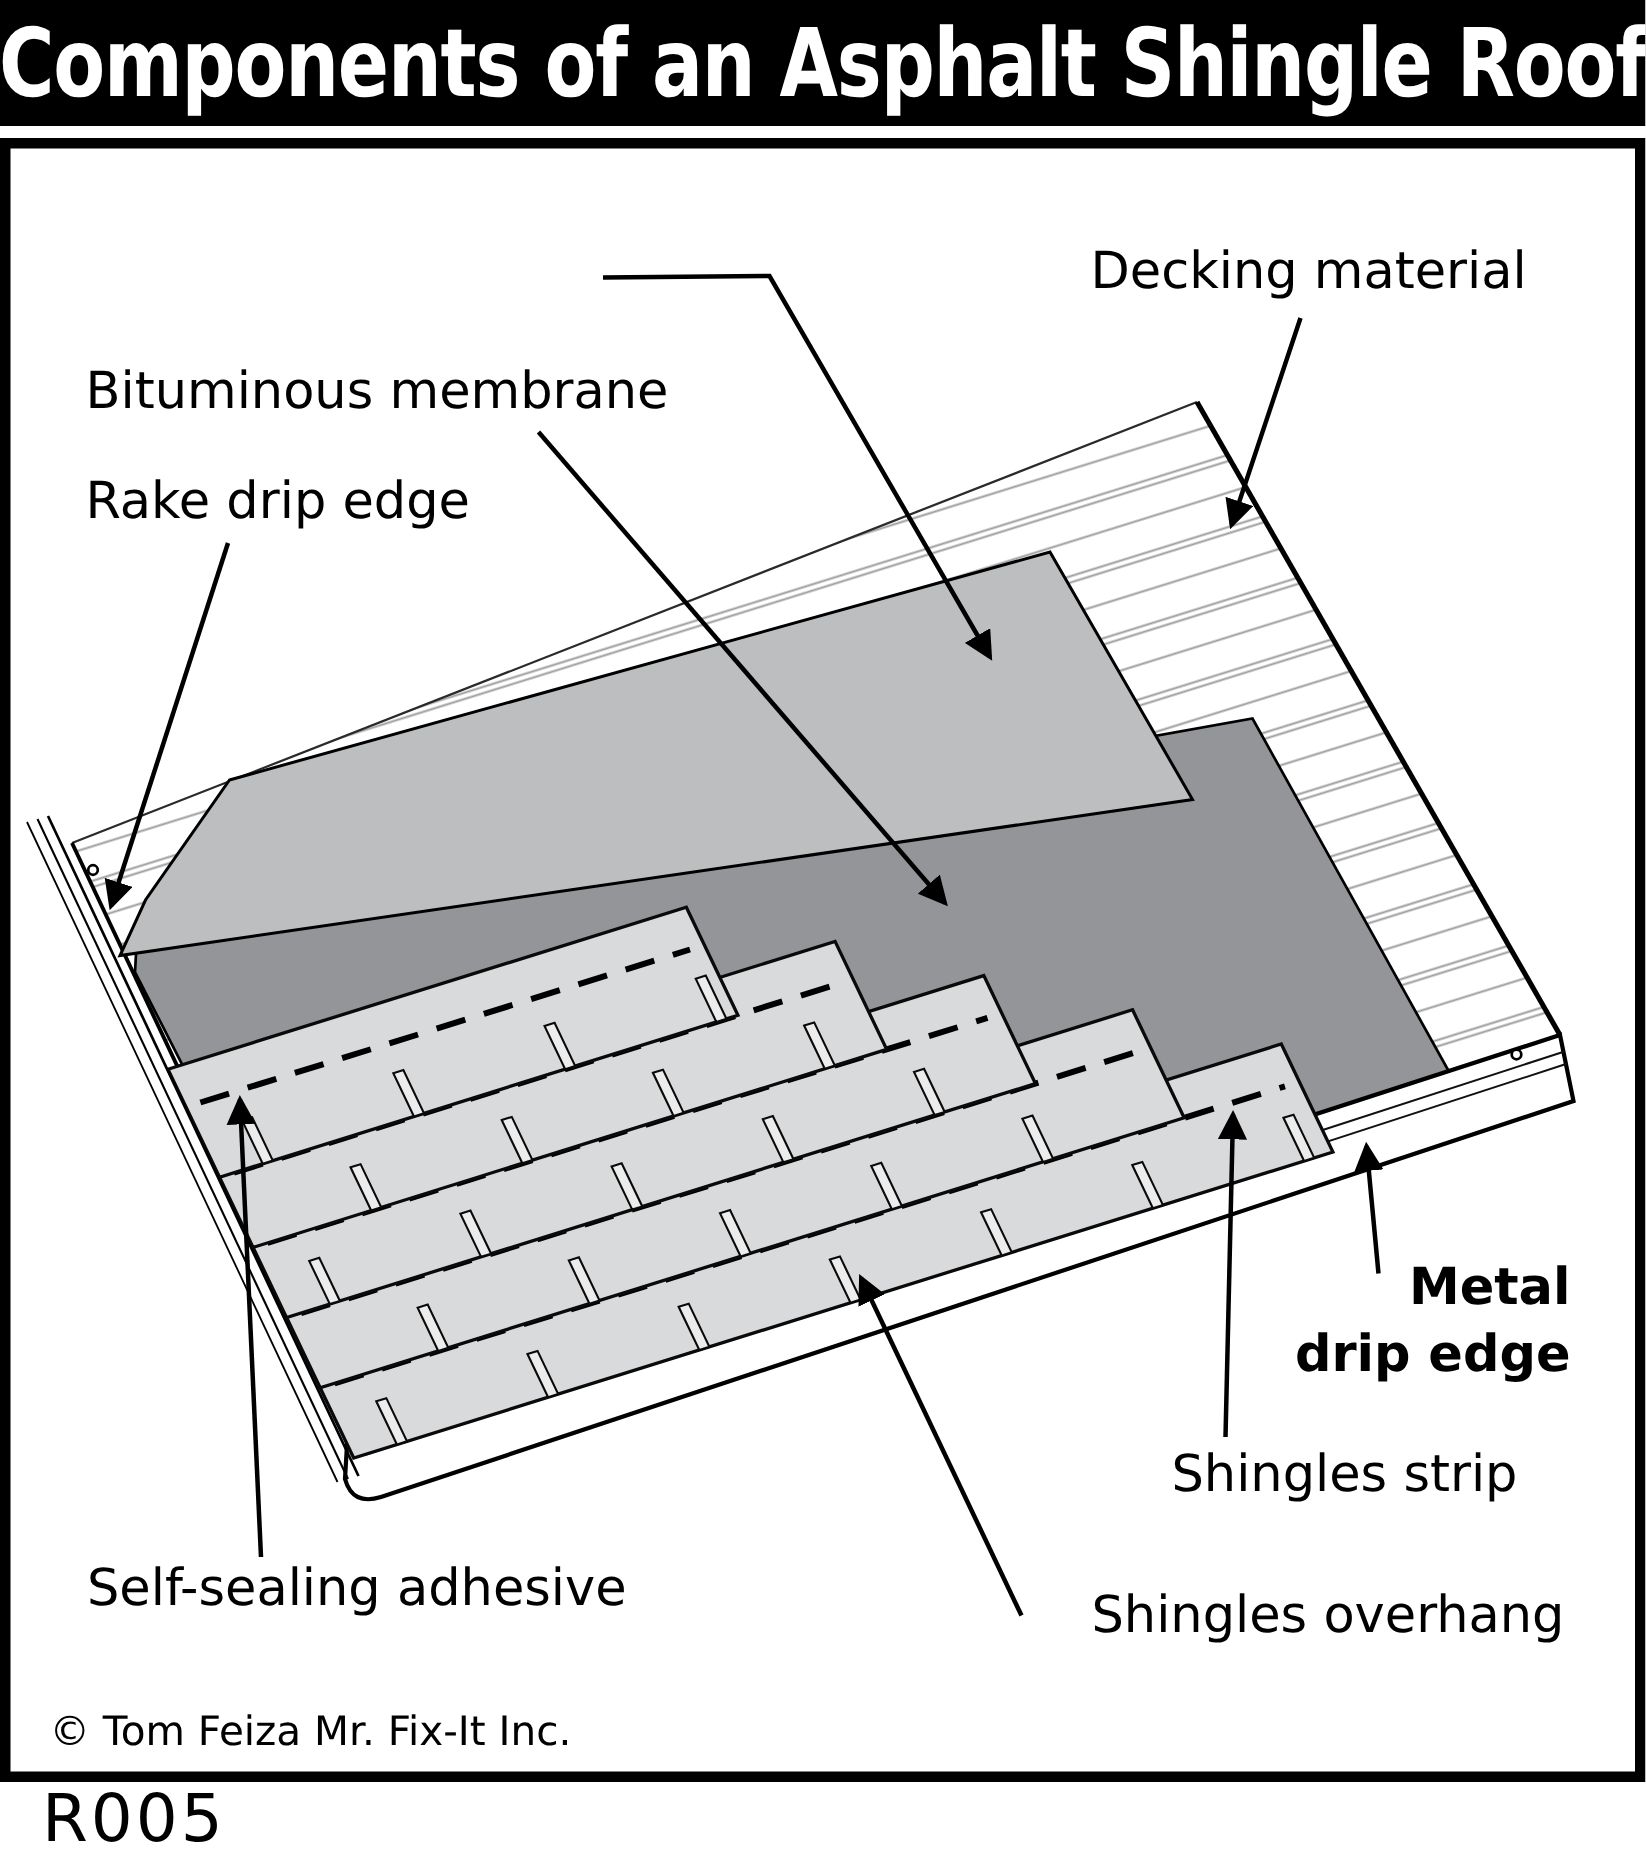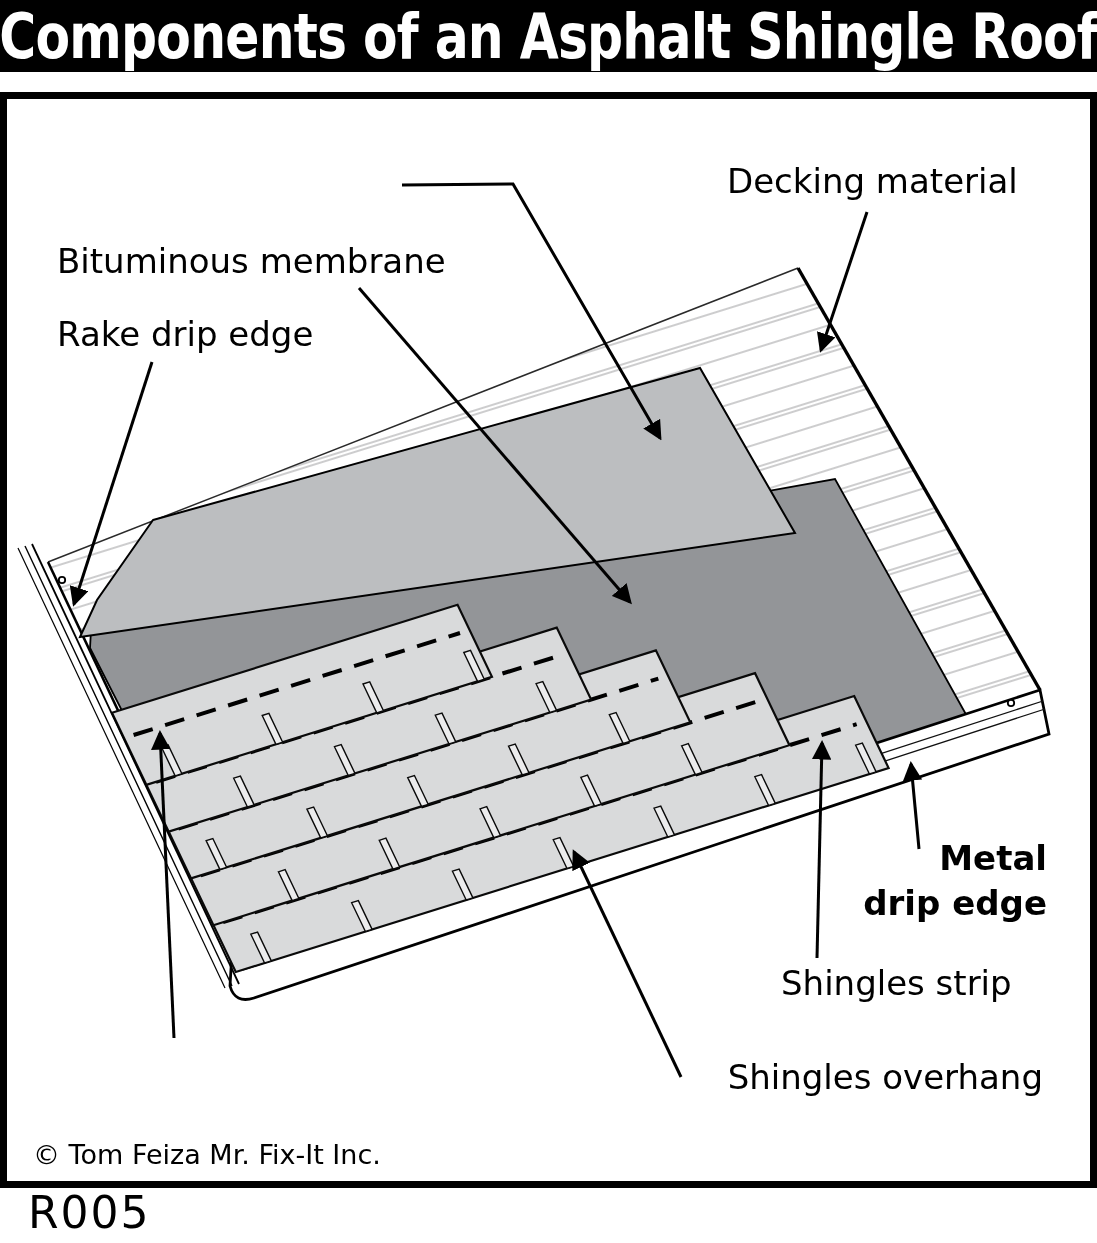--- a/index.html
+++ b/index.html
@@ -1,19 +1,19 @@
 <!DOCTYPE html>
 <html><head>
 <meta charset="utf-8">
 <style>
   html,body{margin:0;padding:0;background:#fff;}
   body{width:1097px;height:1243px;position:relative;overflow:hidden;
        font-family:"DejaVu Sans","Liberation Sans",sans-serif;color:#000;}
   .stage{position:absolute;left:0;top:0;width:1097px;height:1243px;}
-  .titlebar{position:absolute;left:0;top:0;width:1097px;height:72px;background:#000;
+  .titlebar{position:absolute;left:0;top:0;width:1097px;height:84px;background:#000;
             display:flex;align-items:center;justify-content:center;}
   .titlebar .t{color:#fff;font-size:63px;font-weight:bold;white-space:nowrap;
                transform:scaleX(0.80);letter-spacing:-1px;}
   .frame{position:absolute;left:0;top:92px;width:1083px;height:1082px;
          border:7px solid #000;background:transparent;pointer-events:none;}
   svg.diagram{position:absolute;left:0;top:0;width:1097px;height:1243px;}
   .lbl{position:absolute;font-size:34px;line-height:38px;white-space:nowrap;}
   .lbl.right{text-align:right;}
   .metal{right:50px;top:836px;line-height:45px;font-weight:bold;}
   .overhang{right:54px;top:1046px;line-height:40px;margin-top:11px;}
@@ -147,20 +147,21 @@
   <div class="lbl" style="left:57px;top:242px">Bituminous membrane</div>
   <div class="lbl" style="left:57px;top:315px">Rake drip edge</div>
   <div class="lbl" style="left:727px;top:162px">Decking material</div>
 
   <div class="lbl right metal">
     <div>Metal</div>
     <div>drip edge</div>
   </div>
 
   <div class="lbl" style="left:781px;top:964px">Shingles strip</div>
+  <div class="lbl" style="left:58px;top:1040px">Self-sealing adhesive</div>
 
   <div class="lbl right overhang">
     <div>Shingles overhang</div>
   </div>
 
   <div class="lbl copyright">© Tom Feiza Mr. Fix-It Inc.</div>
   <div class="lbl code">R005</div>
 </div>
 
 </body></html>

